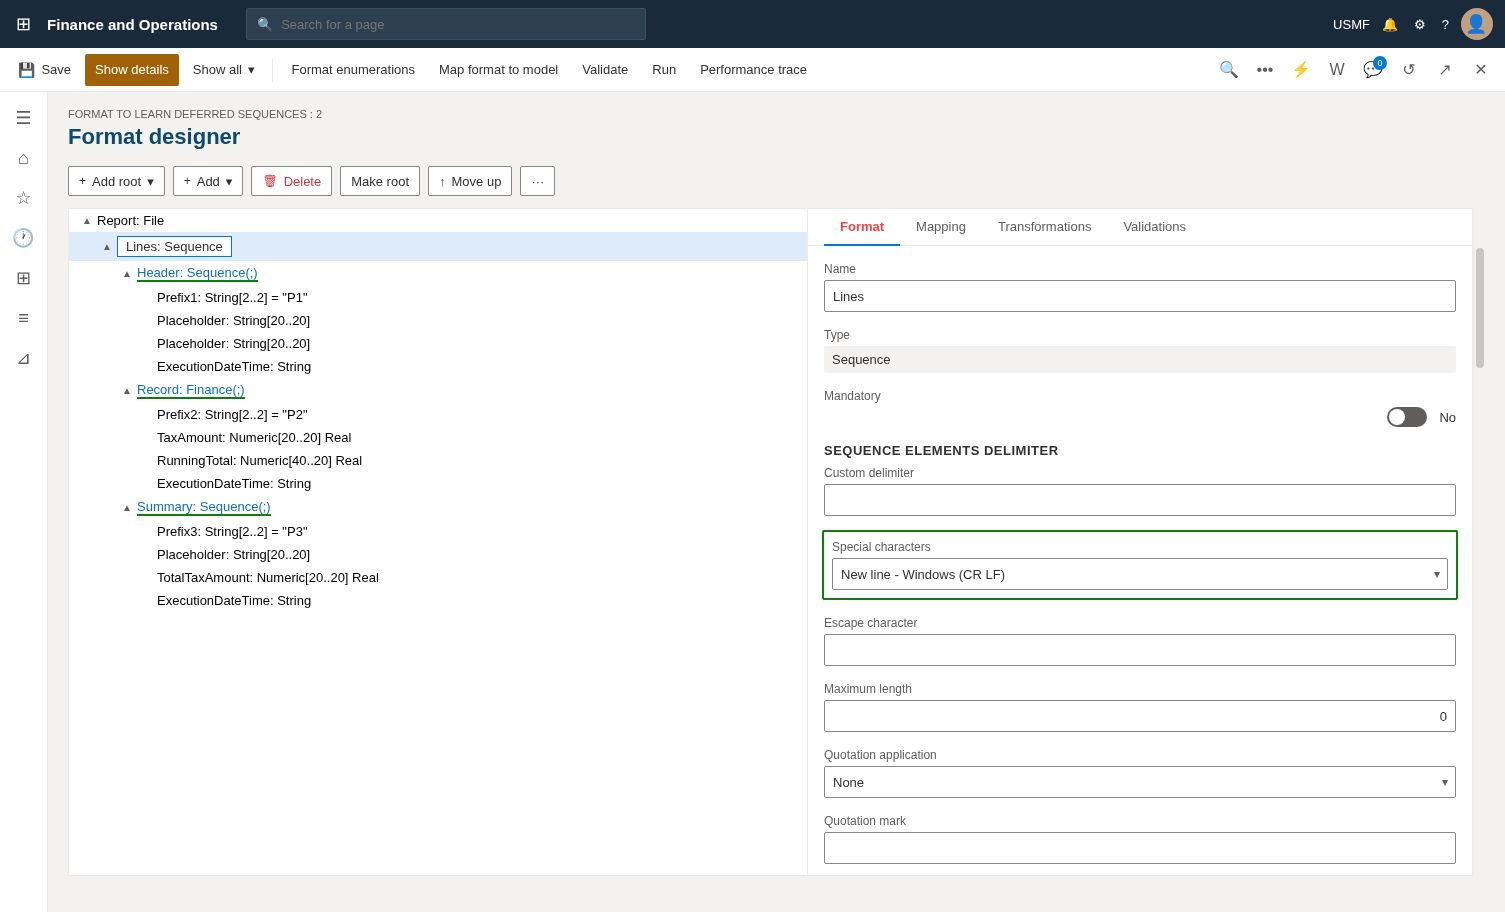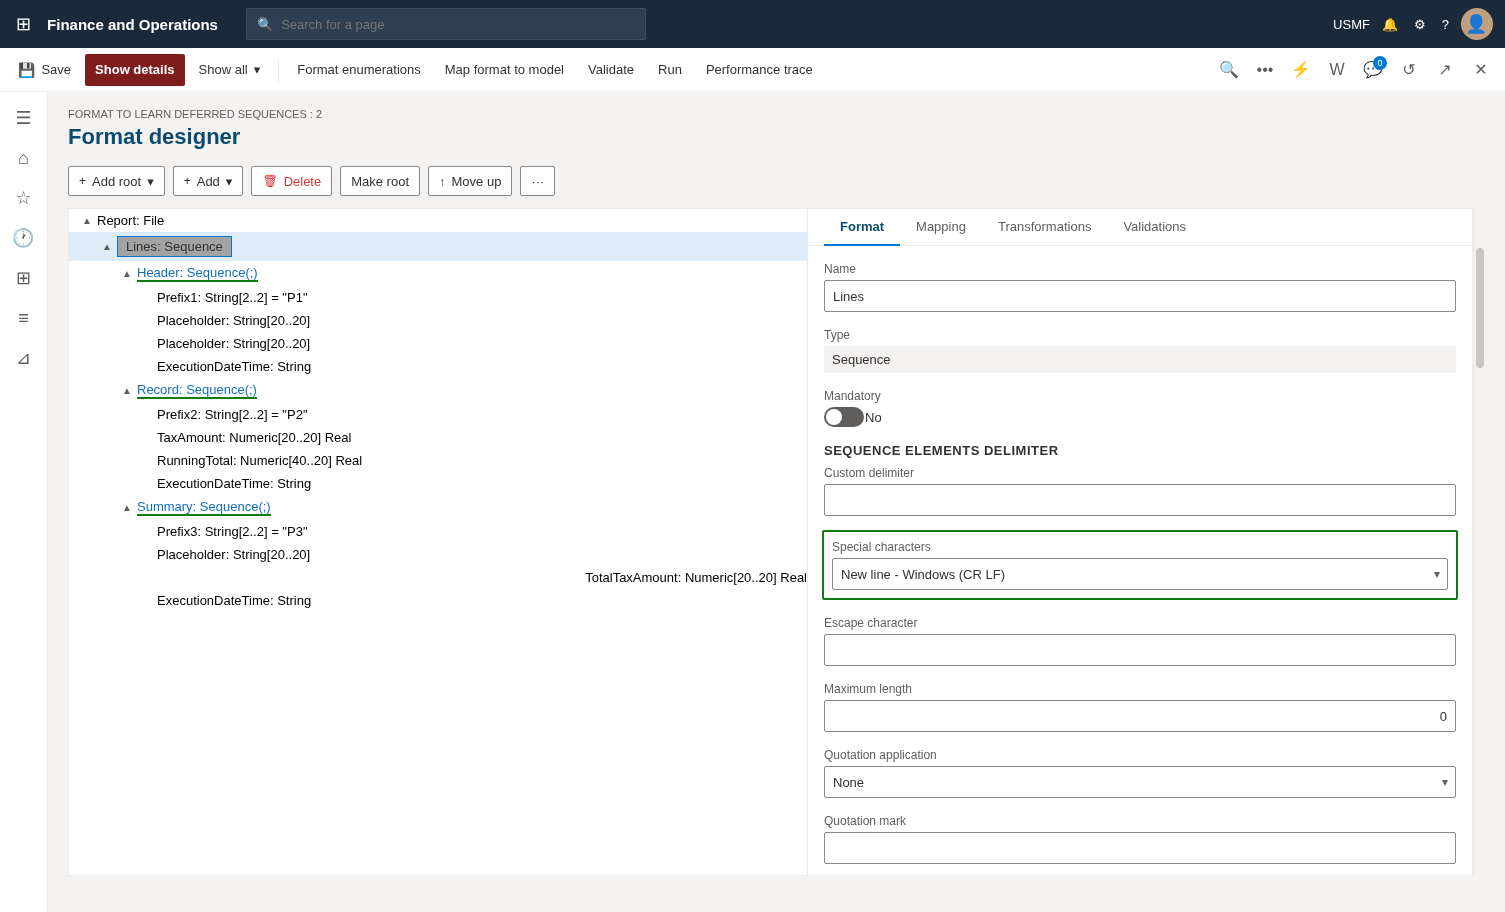--- a/index.html
+++ b/index.html
@@ -59,21 +59,21 @@
       background: transparent;
       cursor: pointer;
       display: flex;
       align-items: center;
       gap: 6px;
       font-size: 13px;
       color: #323130;
       border-radius: 2px;
       white-space: nowrap;
     }
-    .cmd-btn.active { background: #7f1d1d; color: #fff; font-weight: bold; }
+    .cmd-btn.active { background: #a16207; color: #fff; }
     .cmd-btn .icon { font-size: 14px; }
     .cmd-separator { width: 1px; height: 24px; background: #edebe9; margin: 0 4px; }
     .cmd-right { margin-left: auto; display: flex; align-items: center; gap: 4px; }
     .cmd-icon-btn {
       width: 32px; height: 32px;
       border: none; background: transparent; cursor: pointer;
       display: flex; align-items: center; justify-content: center;
       font-size: 16px; color: #605e5c; border-radius: 2px;
     }
     .badge-btn { position: relative; }
@@ -133,21 +133,21 @@
     .tree-item.selected { background: #deecf9; }
     .tree-toggle { width: 20px; display: inline-flex; align-items: center; justify-content: center; font-size: 10px; color: #605e5c; }
     .tree-label { font-size: 13px; }
     .tree-label.sequence { color: #106ebe; border-bottom: 2px solid #107c10; }
     .tree-label.leaf { color: #000000; }
     .tree-box {
       border: 1px solid #0078d4;
       padding: 2px 8px;
       font-size: 13px;
       color: #323130;
-      background: #a3a3a3;
+      background: #ffffff;
     }
 
     
     .props-panel {
       flex: 1;
       border: 1px solid #edebe9;
       border-left: none;
       background: #fff;
       padding: 0;
       overflow-y: auto;
@@ -159,34 +159,34 @@
       padding: 0 16px;
     }
     .props-tab {
       padding: 10px 16px;
       font-size: 13px;
       cursor: pointer;
       color: #605e5c;
       border-bottom: 2px solid transparent;
       margin-bottom: -1px;
     }
-    .props-tab.active { color: #0c4a6e; border-bottom-color: #0078d4; font-weight: 600; }
+    .props-tab.active { color: #ef4444; border-bottom-color: #0078d4; font-weight: 600; }
 
     .props-content { padding: 16px; }
 
     .prop-group { margin-bottom: 16px; }
     .prop-label { font-size: 12px; color: #605e5c; margin-bottom: 4px; }
     .prop-value { font-size: 13px; color: #323130; padding: 6px 8px; background: #f3f2f1; border-radius: 2px; }
     .prop-input {
       width: 100%; height: 32px; padding: 0 8px;
       border: 1px solid #8a8886; border-radius: 2px;
       font-size: 13px; color: #323130; background: #fff; outline: none;
     }
 
-    .toggle-row { display: flex; align-items: center; gap: 1px; }
+    .toggle-row { display: flex; align-items: center; gap: 12px; justify-content: flex-end; }
     .toggle {
       width: 40px; height: 20px;
       border-radius: 10px;
       background: #605e5c;
       position: relative; cursor: pointer;
       display: flex; align-items: center; padding: 2px;
     }
     .toggle-thumb {
       width: 16px; height: 16px; border-radius: 50%;
       background: #fff; position: absolute; left: 2px;
@@ -378,21 +378,21 @@
           <span class="tree-label leaf">Placeholder: String[20..20]</span>
         </div>
 
         <div class="tree-item" style="padding-left: 68px;">
           <span class="tree-toggle"></span>
           <span class="tree-label leaf">ExecutionDateTime: String</span>
         </div>
 
         <div class="tree-item" style="padding-left: 48px;">
           <span class="tree-toggle">▲</span>
-          <span class="tree-label sequence">Record: Sequence(;)</span>
+          <span class="tree-label sequence">Record: Finance(;)</span>
         </div>
 
         <div class="tree-item" style="padding-left: 68px;">
           <span class="tree-toggle"></span>
           <span class="tree-label leaf">Prefix2: String[2..2] = "P2"</span>
         </div>
 
         <div class="tree-item" style="padding-left: 68px;">
           <span class="tree-toggle"></span>
           <span class="tree-label leaf">TaxAmount: Numeric[20..20] Real</span>
@@ -416,21 +416,21 @@
         <div class="tree-item" style="padding-left: 68px;">
           <span class="tree-toggle"></span>
           <span class="tree-label leaf">Prefix3: String[2..2] = "P3"</span>
         </div>
 
         <div class="tree-item" style="padding-left: 68px;">
           <span class="tree-toggle"></span>
           <span class="tree-label leaf">Placeholder: String[20..20]</span>
         </div>
 
-        <div class="tree-item" style="padding-left: 68px; justify-content: flex-end;">
+        <div class="tree-item" style="padding-left: 68px;">
           <span class="tree-toggle"></span>
           <span class="tree-label leaf">TotalTaxAmount: Numeric[20..20] Real</span>
         </div>
 
         <div class="tree-item" style="padding-left: 68px;">
           <span class="tree-toggle"></span>
           <span class="tree-label leaf">ExecutionDateTime: String</span>
         </div>
       </div>
 

